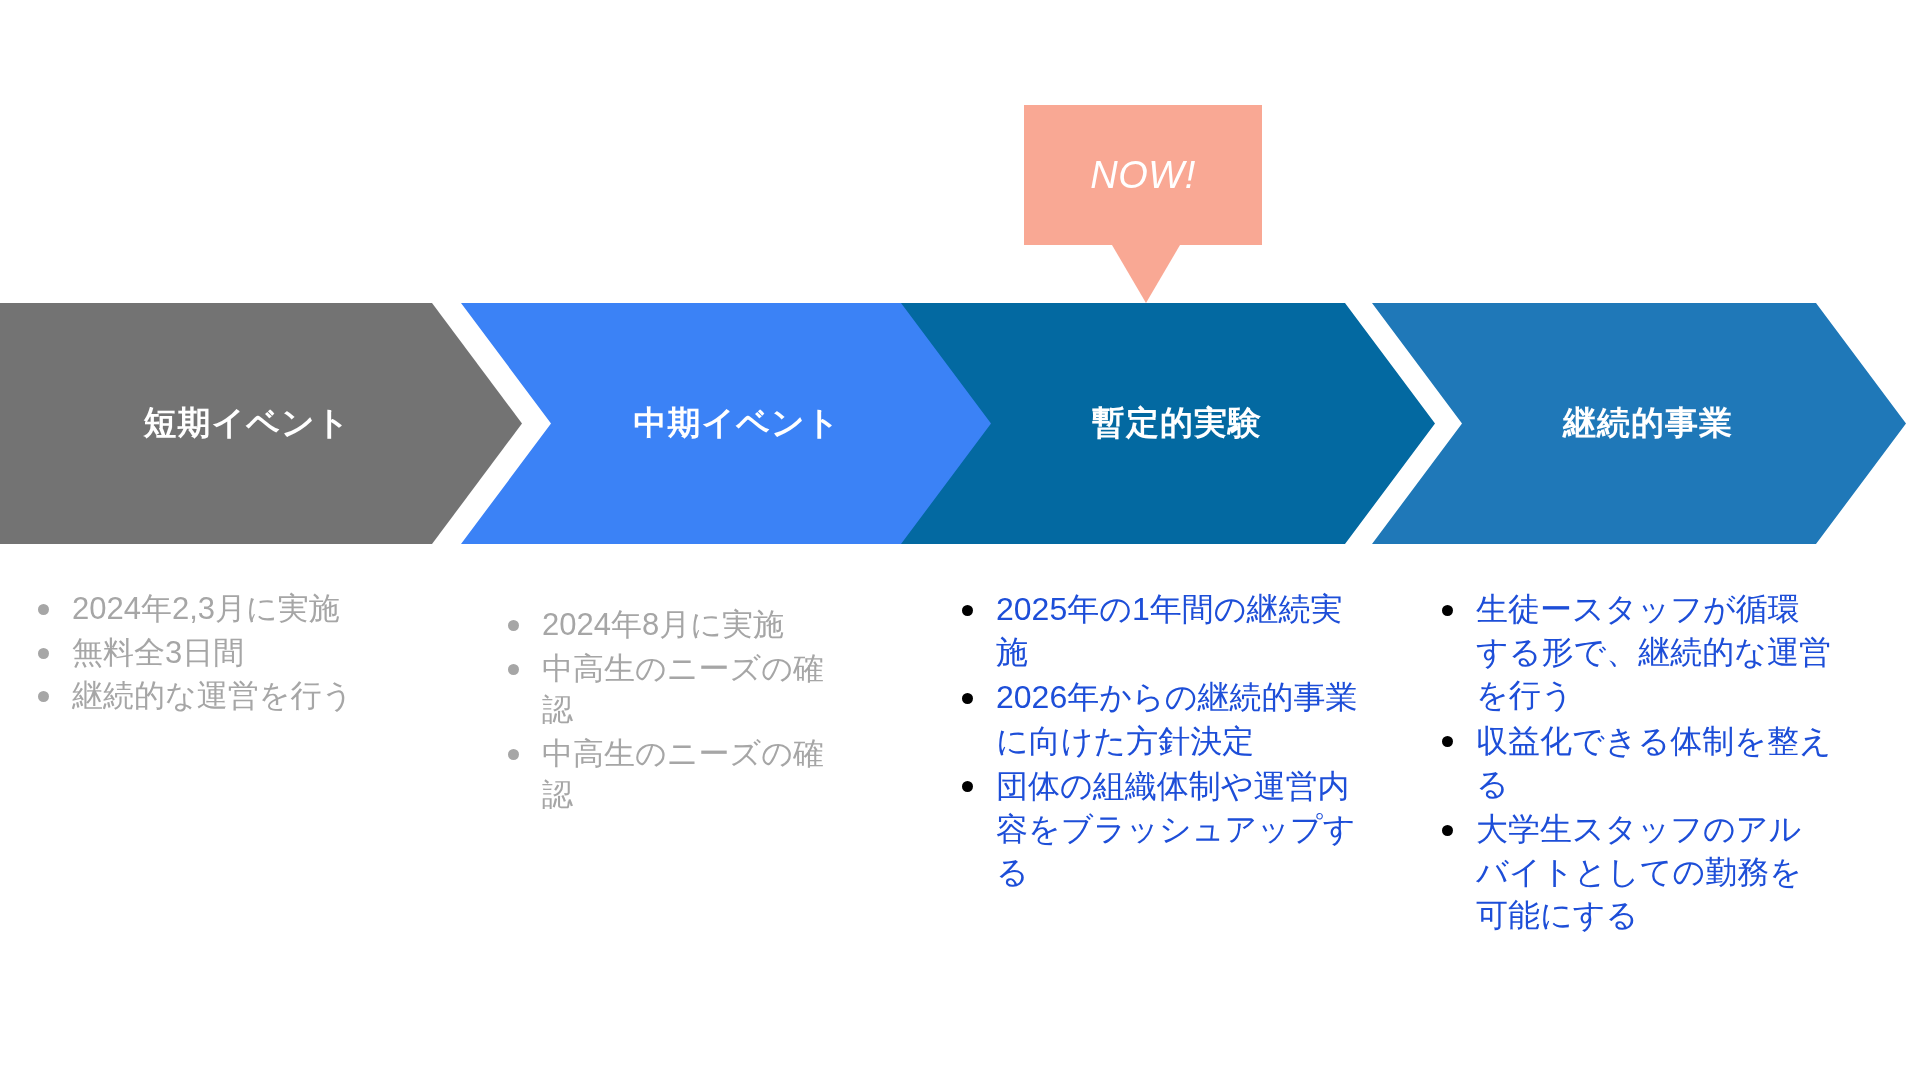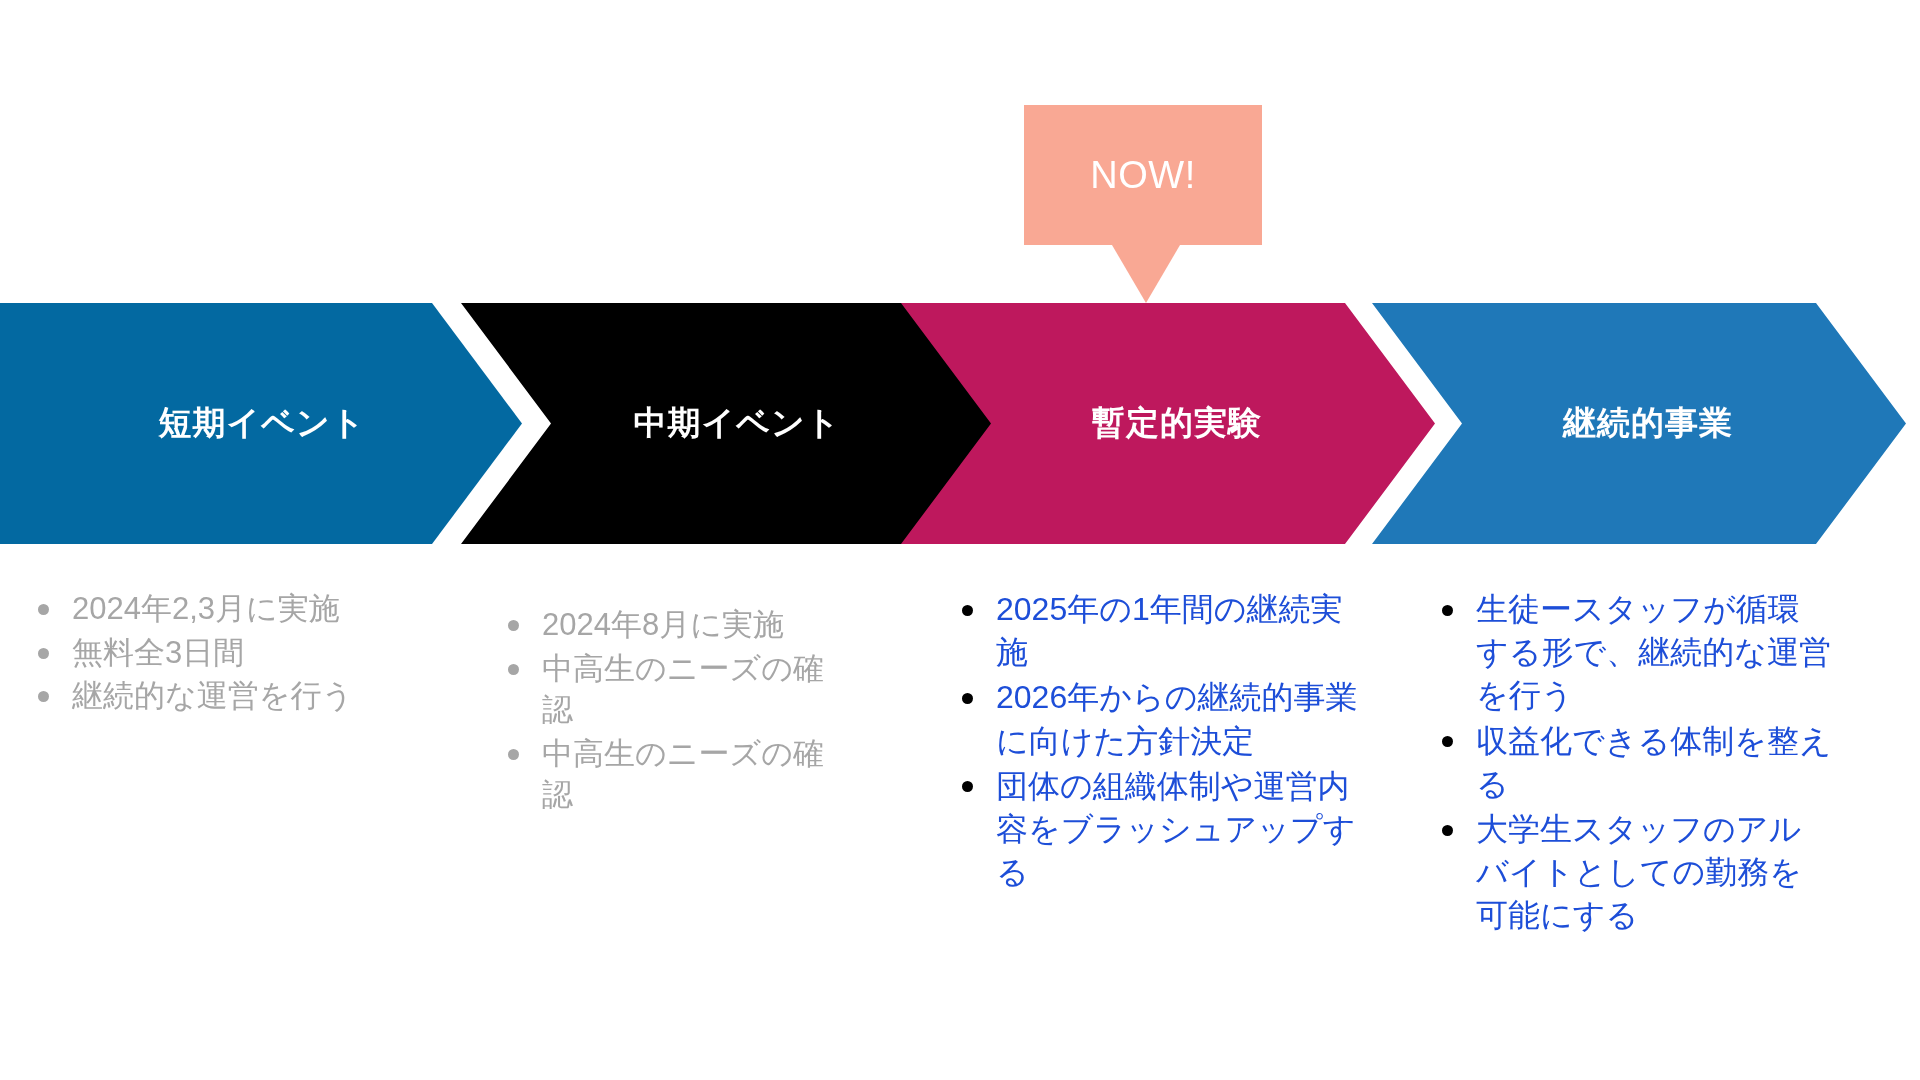--- a/index.html
+++ b/index.html
@@ -69,20 +69,21 @@
   .stage-3 .arrow-label { margin-left: 18px; }
   .stage-4 .arrow-label { margin-left: 18px; }
 
   
   #now-callout {
     position: absolute;
     left: 1024px;
     top: 105px;
     width: 238px;
     height: 140px;
+    font-style: italic;
   }
   #now-callout-body {
     position: absolute;
     inset: 0;
     display: flex;
     align-items: center;
     justify-content: center;
   }
   #now-callout-label {
     color: #ffffff;
@@ -143,29 +144,29 @@
   .muted li.bullet-item .bullet-dot { background: #a6a6a6; }
   .strong { color: #1d4ed8; }
   .strong li.bullet-item .bullet-dot { background: #000000; }
   .strong li.bullet-item { font-size: 32px; line-height: 1.35; }
 </style>
 </head>
 <body>
 
 <div id="arrow-band">
 
-  <div class="arrow-stage stage-1" style="background: #0369a1; padding-left: 15px;">
+  <div class="arrow-stage stage-1" style="background: #737373;">
     <span class="arrow-label">短期イベント</span>
   </div>
 
-  <div class="arrow-stage stage-2" style="background: #000000;">
+  <div class="arrow-stage stage-2" style="background: #3b82f6;">
     <span class="arrow-label">中期イベント</span>
   </div>
 
-  <div class="arrow-stage stage-3" style="background: #be185d;">
+  <div class="arrow-stage stage-3" style="background: #0369a1;">
     <span class="arrow-label">暫定的実験</span>
   </div>
 
   <div class="arrow-stage stage-4" style="background: rgb(31, 120, 184);">
     <span class="arrow-label">継続的事業</span>
   </div>
 
 </div>
 
 <div id="now-callout">

